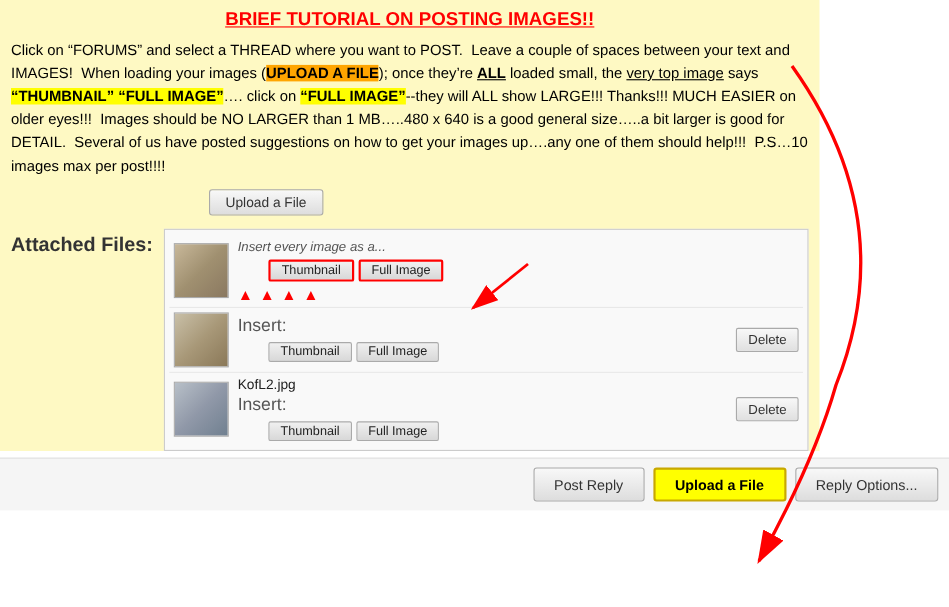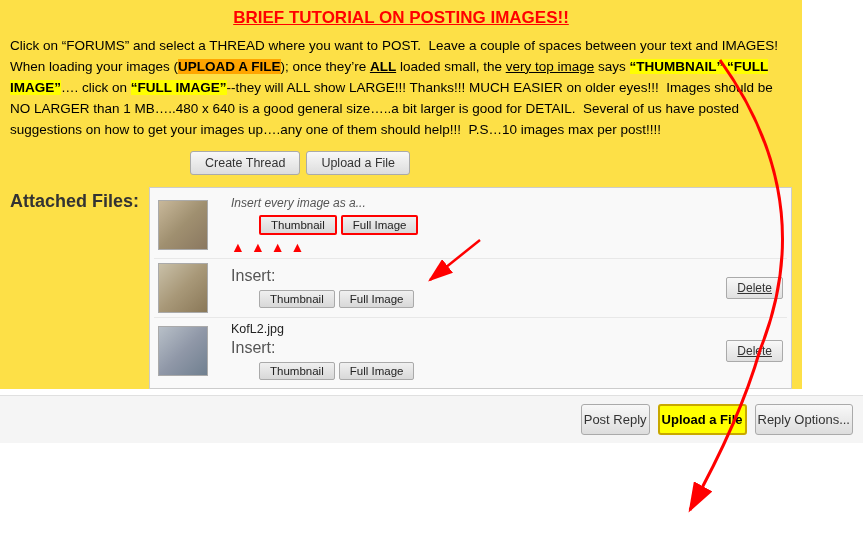--- a/index.html
+++ b/index.html
@@ -7,22 +7,22 @@
       font-family: Arial, sans-serif;
       font-size: 14px;
       background: #fff;
       width: 863px;
       min-height: 552px;
       overflow: hidden;
       position: relative;
     }
 
     .main-container {
-      width: 802px;
-      background: #fde047;
+      width: 745px;
+      background: #fef9c3;
       padding: 8px 10px 0 10px;
     }
 
     .title {
       text-align: center;
       font-size: 17px;
       font-weight: bold;
       color: red;
       text-decoration: underline;
       margin-bottom: 8px;
@@ -89,21 +89,21 @@
       border: 1px solid #ccc;
       background: #f9f9f9;
       padding: 4px;
     }
 
     .file-item {
       display: flex;
       align-items: center;
       padding: 4px 4px;
       border-bottom: 1px solid #e8e8e8;
-      gap: 23px;
+      gap: 8px;
     }
 
     .file-item:last-child {
       border-bottom: none;
     }
 
     .file-thumb {
       width: 50px;
       height: 50px;
       background: #888;
@@ -168,41 +168,40 @@
 
     .file-delete {
       margin-left: auto;
       padding: 3px 10px;
       font-size: 12px;
       background: linear-gradient(to bottom, #f8f8f8, #e0e0e0);
       border: 1px solid #aaa;
       border-radius: 2px;
       cursor: pointer;
       color: #333;
-      text-decoration: underline;
     }
 
     .first-file-insert {
       font-size: 12px;
       color: #555;
       font-style: italic;
     }
 
     .footer-bar {
       display: flex;
       justify-content: flex-end;
       gap: 8px;
       padding: 8px 10px;
       border-top: 1px solid #e0e0e0;
       background: #f5f5f5;
       margin-top: 6px;
     }
 
     .footer-btn {
-      padding: 6px 2px;
+      padding: 6px 18px;
       font-size: 13px;
       background: linear-gradient(to bottom, #f8f8f8, #ddd);
       border: 1px solid #aaa;
       border-radius: 3px;
       cursor: pointer;
       color: #333;
     }
 
     .footer-btn.primary {
       background: yellow;
@@ -240,21 +239,20 @@
 <body>
 
 <div class="main-container">
   <div class="title">BRIEF TUTORIAL ON POSTING IMAGES!!</div>
 
   <div class="description">
     Click on “FORUMS” and select a THREAD where you want to POST.&nbsp; Leave a couple of spaces between your text and IMAGES!&nbsp; When loading your images (<span class="highlight-orange">UPLOAD A FILE</span>); once they’re <span class="underline-bold">ALL</span> loaded small, the <span style="text-decoration:underline;">very top image</span> says <span class="highlight-yellow">“THUMBNAIL” “FULL IMAGE”</span>…. click on <span class="highlight-yellow">“FULL IMAGE”</span>--they will ALL show LARGE!!! Thanks!!! MUCH EASIER on older eyes!!!&nbsp; Images should be NO LARGER than 1 MB…..480 x 640 is a good general size…..a bit larger is good for DETAIL.&nbsp; Several of us have posted suggestions on how to get your images up….any one of them should help!!!&nbsp; P.S…10 images max per post!!!!
   </div>
 
   <div class="toolbar">
-    <button>Create Thread</button>
     <button>Upload a File</button>
   </div>
 
   <div class="attached-section">
     <div class="attached-label">Attached Files:</div>
     <div class="files-list">
 
       <div class="file-item">
         <div class="file-thumb thumb1"></div>
         <div class="file-info">

